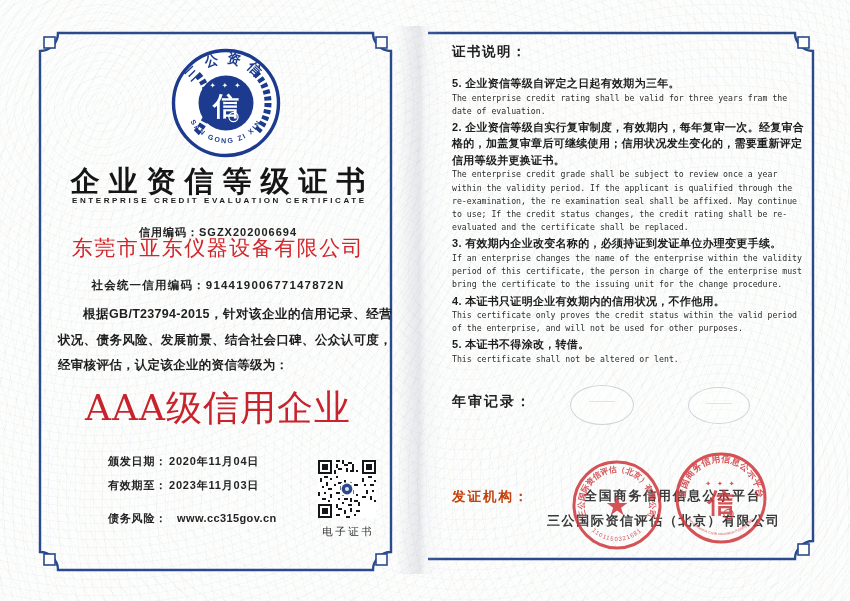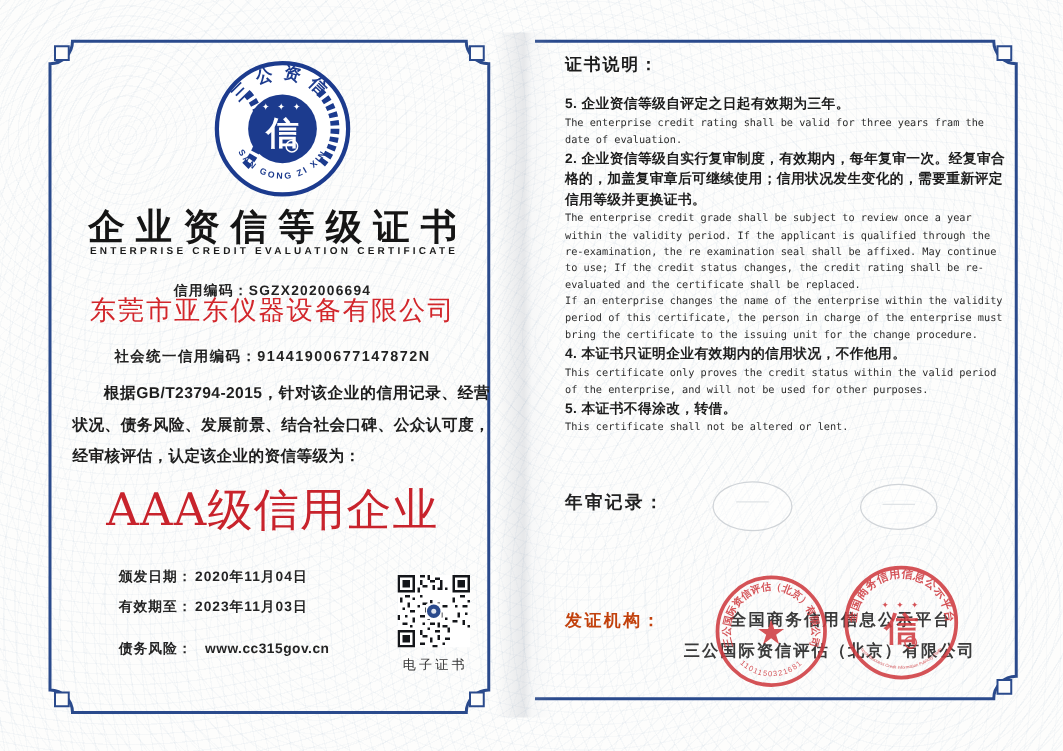--- a/index.html
+++ b/index.html
@@ -24,21 +24,21 @@
   .title{top:162px;font-size:29px;font-weight:bold;color:#151515;letter-spacing:9px;text-indent:9px;
     font-family:"Liberation Serif","DejaVu Serif",serif;}
   .subtitle{top:196px;font-size:8px;font-weight:bold;color:#1b1b1b;letter-spacing:2.6px;text-indent:2.6px;}
   .credit-code{top:214px;font-size:11px;font-weight:bold;color:#222;letter-spacing:1px;margin-top:11px;}
   .company{top:234px;font-size:21px;font-weight:normal;color:#d2262b;letter-spacing:1.5px;}
   .social-code{top:278px;font-size:11.5px;font-weight:bold;color:#222;letter-spacing:1.2px;}
   .statement{left:58px;top:302px;width:334px;font-size:12.5px;font-weight:600;color:#1e1e1e;
     line-height:25.5px;text-align:justify;text-indent:2em;letter-spacing:.3px;}
   .rating{top:384px;font-size:36px;font-weight:normal;color:#c8232c;letter-spacing:1px;
     font-family:"DejaVu Serif","Liberation Serif",serif;}
-  .kv{left:95px;font-size:11px;font-weight:bold;color:#242424;letter-spacing:.8px;}
+  .kv{left:108px;font-size:11px;font-weight:bold;color:#242424;letter-spacing:.8px;}
   .kv .val{margin-left:2px;}
   .kv-issue{top:454px;} .kv-valid{top:478px;} .kv-query{top:511px;}
   .kv-query .val{margin-left:10px;letter-spacing:.4px;margin-top:32px;}
   .qr{left:318px;top:460px;width:58px;height:58px;}
   .qr-caption{left:312px;top:525px;width:70px;text-align:center;font-size:10.5px;color:#333;
     letter-spacing:2.5px;text-indent:2.5px;font-family:"DejaVu Serif","Liberation Serif",serif;}
   
   .rp{z-index:3;}
   .rp-heading{left:452px;top:43px;font-size:13.5px;font-weight:bold;color:#1c1c1c;letter-spacing:1.5px;}
   .rp-body{left:452px;top:74px;width:354px;}
@@ -144,20 +144,21 @@
 <div class="abs rp rp-body">
   <div>
     <div class="zh">5. 企业资信等级自评定之日起有效期为三年。</div>
     <div class="en">The enterprise credit rating shall be valid for three years fram the date of evaluation.</div>
   </div>
   <div>
     <div class="zh">2. 企业资信等级自实行复审制度，有效期内，每年复审一次。经复审合格的，加盖复审章后可继续使用；信用状况发生变化的，需要重新评定信用等级并更换证书。</div>
     <div class="en">The enterprise credit grade shall be subject to review once a year within the validity period. If the applicant is qualified through the re-examination, the re examination seal shall be affixed. May continue to use; If the credit status changes, the credit rating shall be re-evaluated and the certificate shall be replaced.</div>
   </div>
   <div>
+    <div class="zh">3. 有效期内企业改变名称的，必须持证到发证单位办理变更手续。</div>
     <div class="en">If an enterprise changes the name of the enterprise within the validity period of this certificate, the person in charge of the enterprise must bring the certificate to the issuing unit for the change procedure.</div>
   </div>
   <div>
     <div class="zh">4. 本证书只证明企业有效期内的信用状况，不作他用。</div>
     <div class="en">This certificate only proves the credit status within the valid period of the enterprise, and will not be used for other purposes.</div>
   </div>
   <div>
     <div class="zh">5. 本证书不得涂改，转借。</div>
     <div class="en">This certificate shall not be altered or lent.</div>
   </div>

